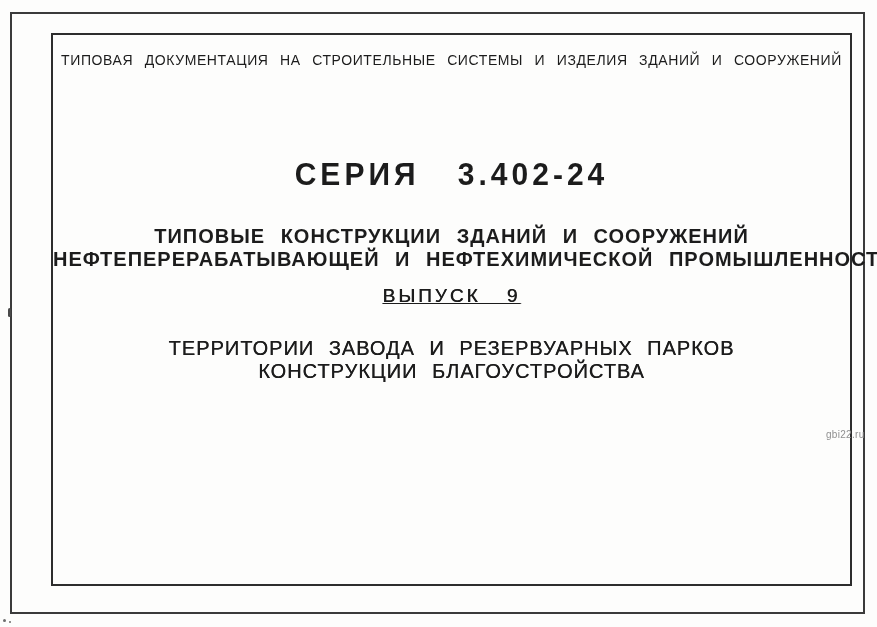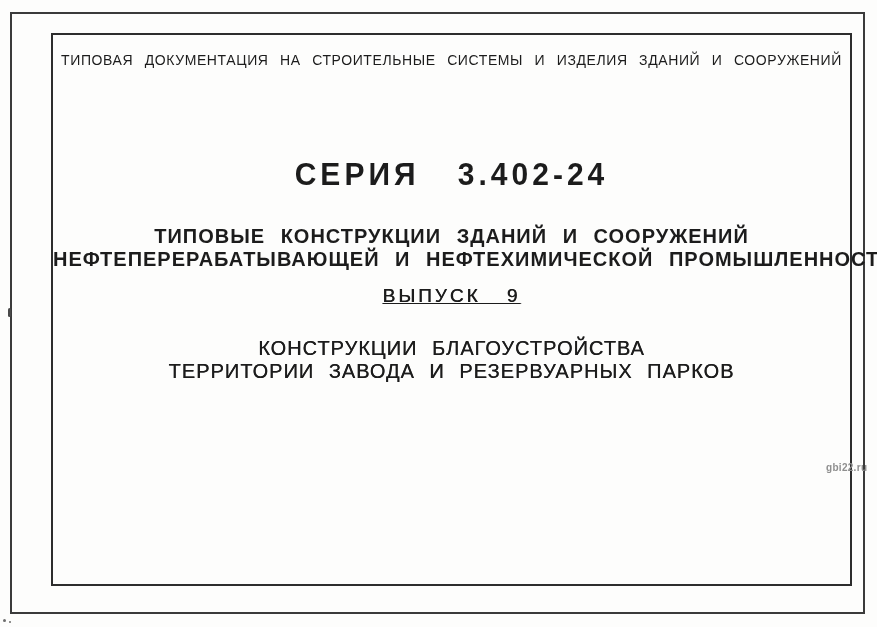--- a/index.html
+++ b/index.html
@@ -93,25 +93,24 @@
     letter-spacing: 1px;
     word-spacing: 8px;
     white-space: nowrap;
     text-shadow: 0.3px 0 0 #2a2a2a;
   }
   .watermark {
     position: absolute;
     left: 826px;
     top: 429px;
     font-size: 10px;
-    font-weight: 700;
+    font-weight: 400;
     color: #8f8f8f;
     letter-spacing: 0.3px;
     z-index: 3;
-    margin-top: 33px;
   }
   .speck {
     position: absolute;
     background: #6d6d6d;
     border-radius: 50%;
   }
   .speck-a { left: 3px;  top: 619px; width: 3px; height: 3px; }
   .speck-b { left: 9px;  top: 621px; width: 2px; height: 2px; }
   .speck-c { left: 8px;  top: 308px; width: 3px; height: 9px; border-radius: 2px; background: #4a4a4a; }
 </style>
@@ -129,22 +128,22 @@
     <div class="txt series-line">СЕРИЯ 3.402-24</div>
 
     <div class="title-block">
       <div>ТИПОВЫЕ КОНСТРУКЦИИ ЗДАНИЙ И СООРУЖЕНИЙ</div>
       <div>НЕФТЕПЕРЕРАБАТЫВАЮЩЕЙ И НЕФТЕХИМИЧЕСКОЙ ПРОМЫШЛЕННОСТИ</div>
     </div>
 
     <div class="txt issue-line">ВЫПУСК 9</div>
 
     <div class="subject-block">
+      <div>ТЕРРИТОРИИ ЗАВОДА И РЕЗЕРВУАРНЫХ ПАРКОВ</div>
       <div>КОНСТРУКЦИИ БЛАГОУСТРОЙСТВА</div>
-      <div>ТЕРРИТОРИИ ЗАВОДА И РЕЗЕРВУАРНЫХ ПАРКОВ</div>
     </div>
 
   </div>
 
   <div class="watermark">gbi22.ru</div>
 
   <div class="speck speck-a"></div>
   <div class="speck speck-b"></div>
   <div class="speck speck-c"></div>
 

